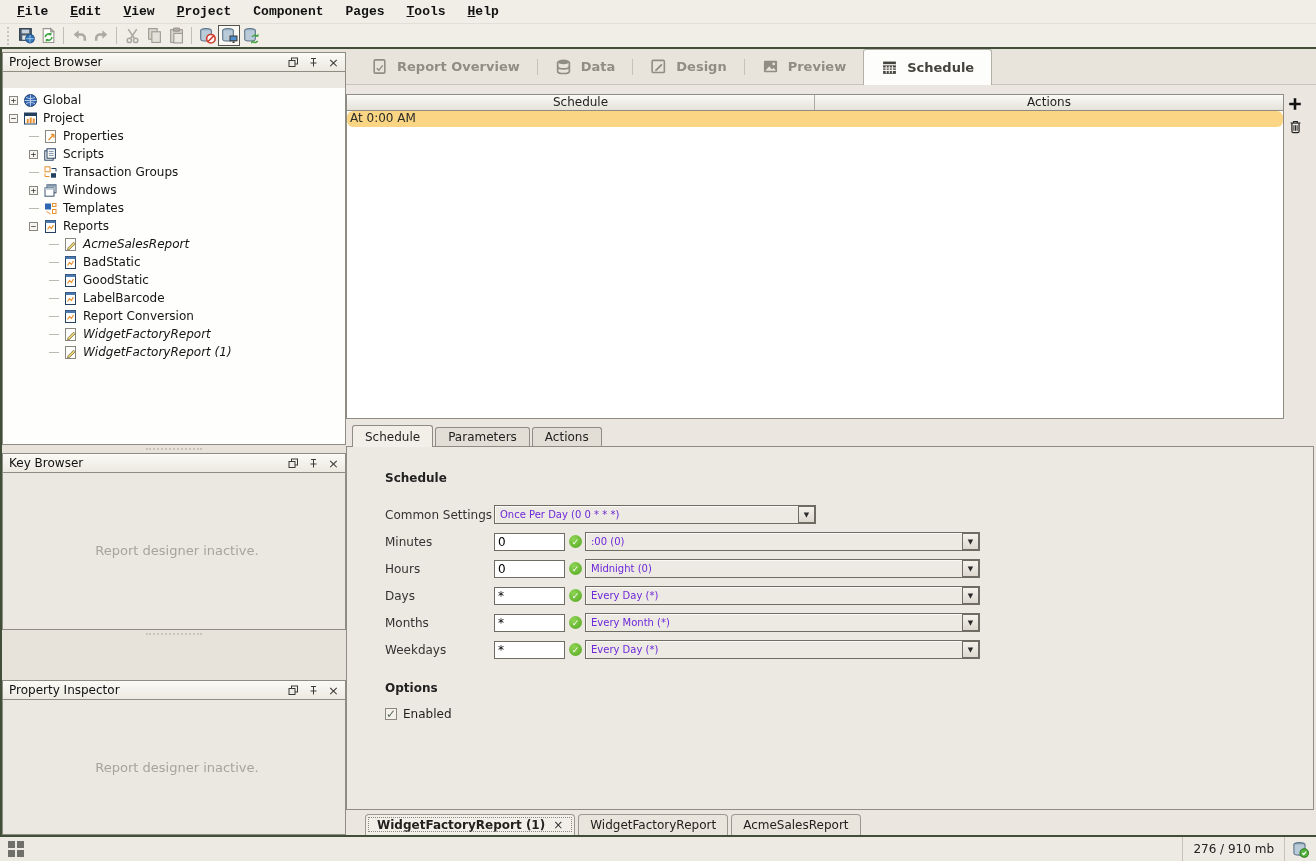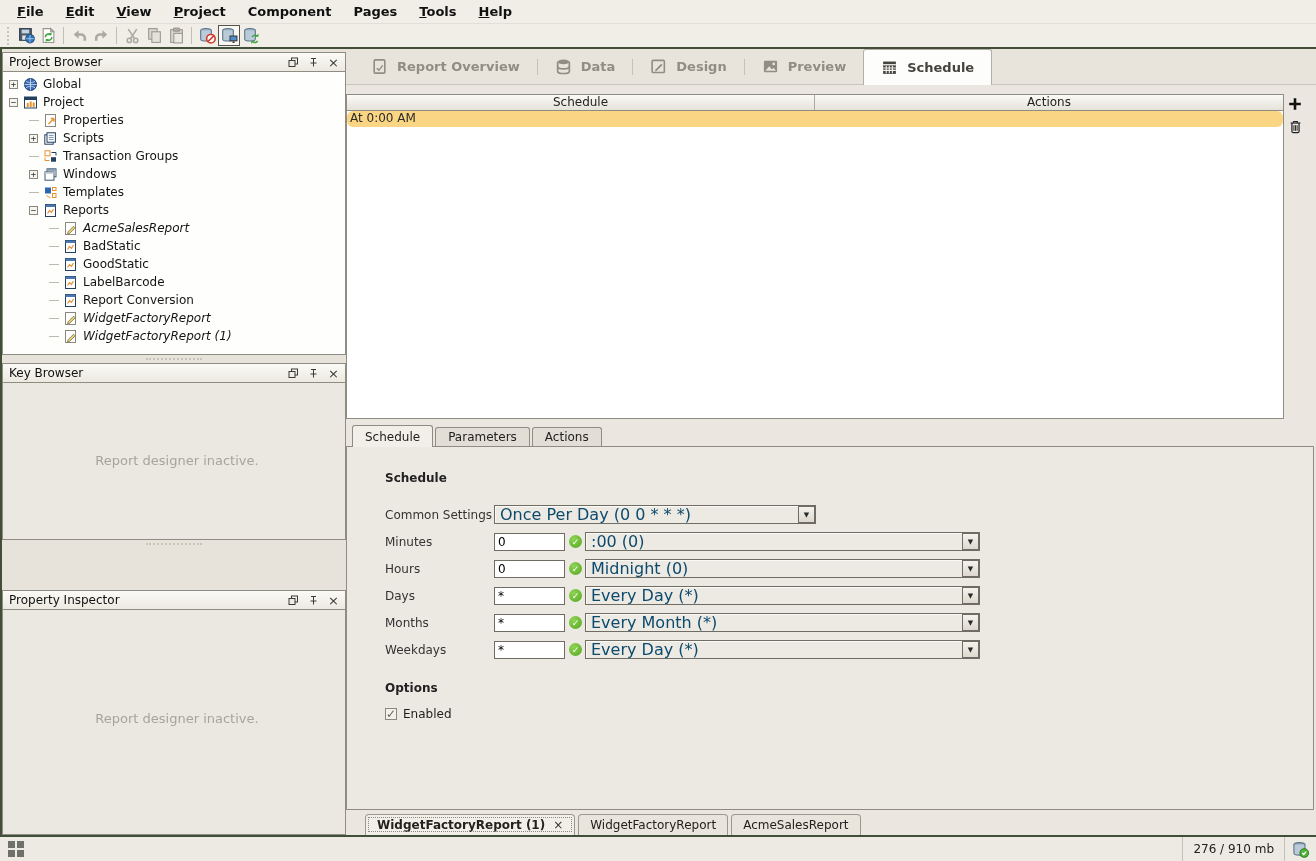--- a/index.html
+++ b/index.html
@@ -1,21 +1,21 @@
 <!DOCTYPE html>
 <html><head>
 <meta charset="utf-8">
 <style>
   * { box-sizing: border-box; margin: 0; padding: 0; }
   html,body { width:1316px; height:861px; overflow:hidden; }
   body { font-family:"DejaVu Sans","Liberation Sans",sans-serif; font-size:12px; color:#1e1e1c; background:#414f38; }
   .app { position:relative; width:1316px; height:861px; display:flex; flex-direction:column; }
 
   
-  .menubar { height:24px; background:#f1eee8; display:flex; align-items:center; padding-left:6px; border-bottom:1px solid #e2dfd8; }
+  .menubar { height:24px; background:#f1eee8; display:flex; align-items:center; padding-left:6px; border-bottom:1px solid #e2dfd8;font-family:Liberation Mono, monospace; }
   .menu-item { font-weight:bold; font-size:13px; padding:0 11px; color:#111; cursor:default; }
   .menu-item u { text-decoration:underline; }
   .toolbar { height:25px; background:#f1eee8; display:flex; align-items:center; padding-left:2px; border-bottom:2px solid #414f38; }
   .tgrip { width:7px; height:18px; margin:0 3px; background:repeating-linear-gradient(#c9c5bc 0 2px, transparent 2px 4px); background-size:2px 4px; background-repeat:repeat-y; background-position:2px 0; }
   .tbtn { width:22px; height:21px; display:flex; align-items:center; justify-content:center; }
   .tbtn svg { width:17px; height:17px; }
   .tbtn.selected { border:1px solid #55534d; background:#faf8f3; }
   .tsep { width:1px; height:17px; background:#c2beb5; margin:0 4px; }
 
   
@@ -70,21 +70,21 @@
   .detail-tabs { height:21px; display:flex; align-items:flex-end; padding-left:6px; position:relative; z-index:2; }
   .detail-tab { border:1px solid #8f8c84; border-bottom:none; border-radius:3px 3px 0 0; background:#e2ded5; padding:2px 12px 2px; font-size:12px; color:#222; margin-right:2px; height:19px; }
   .detail-tab.active { background:#f2efe8; height:22px; padding-top:4px; margin-bottom:-1px; }
   .detail-content { position:absolute; top:21px; left:0; right:2px; bottom:0; border:1px solid #8f8c84; background:#ece9e2; padding:20px 0 0 38px; }
   .section-title { font-weight:bold; font-size:12px; color:#222; margin:4px 0 20px 0; }
   .form-row { display:flex; align-items:center; height:19px; margin-bottom:8px; }
   .form-row label { width:109px; font-size:12px; color:#333; flex:none; }
   .text-input { width:71px; height:18px; background:#fff; border:1px solid #6f6c64; font-size:12px; padding:0 3px; font-family:"DejaVu Sans",sans-serif; }
   .okdot { width:13px; height:13px; border-radius:50%; background:radial-gradient(circle at 35% 30%, #8ed455, #54a71e); color:#fff; font-size:9px; font-weight:bold; display:flex; align-items:center; justify-content:center; margin:0 3px 0 4px; flex:none; }
   .combo { height:19px; background:#edeae3; border:1px solid #6f6c64; box-shadow:inset 1px 1px 0 #fbfaf6; display:flex; align-items:center; }
-  .combo .txt { flex:1; font-size:16px; padding:0 5px; white-space:nowrap; overflow:hidden; color:#0c4a6e; }
+  .combo .txt { flex:1; font-size:10px; padding:0 5px; white-space:nowrap; overflow:hidden; color:#6d28d9; }
   .combo .btn { width:17px; height:17px; margin-right:0px; border:1px solid #6f6c64; background:linear-gradient(#f4f2ec,#ddd9d0); display:flex; align-items:center; justify-content:center; font-size:7px; color:#2a2a2a; }
   .w322 { width:322px; } .w395 { width:395px; }
   .options-block { margin-top:22px; }
   .check-row { display:flex; align-items:center; gap:6px; margin-top:12px; }
   .checkbox { width:12px; height:12px; border:1px solid #8a877f; background:#f3f1ea; color:#5d6d5f; font-size:12px; line-height:10px; text-align:center; }
 
   .report-tabs { height:25px; margin-top:auto; display:flex; align-items:flex-end; padding-left:19px; }
   .report-tab { border:1px solid #9c9890; border-bottom:none; border-radius:4px 4px 0 0; background:#e9e5dc; padding:3px 11px 3px; font-size:12px; color:#23211e; margin-right:3px; display:flex; align-items:center; gap:8px; }
   .report-tab.active { background:#f2efe8; font-weight:bold; outline:1px dotted #8a8780; outline-offset:-4px; }
   .report-tab .x { font-size:12px; color:#333; font-weight:normal; }
@@ -196,21 +196,21 @@
           <path d="M7.8 16v-3h3z" fill="#3fa33f"></path>
         </svg>
       </div>
     </div>
 
   <div class="workspace">
     <div class="edge-left"></div>
     <div class="edge-right"></div>
 
     <div class="left-col">
-      <section class="panel" style="height:303px;">
+      <section class="panel" style="height:393px;gap:16px;">
         <div class="panel-header">
           <span class="panel-title">Project Browser</span>
           <span class="panel-icons">
             <span class="pi">
                 <svg viewBox="0 0 11 11" width="11" height="11">
                   <rect x="3.5" y="1" width="6" height="6" fill="none" stroke="#3a3a36"></rect>
                   <rect x="1" y="3.5" width="6" height="6" fill="#f0ede6" stroke="#3a3a36"></rect>
                 </svg>
               </span>
             <span class="pi">

